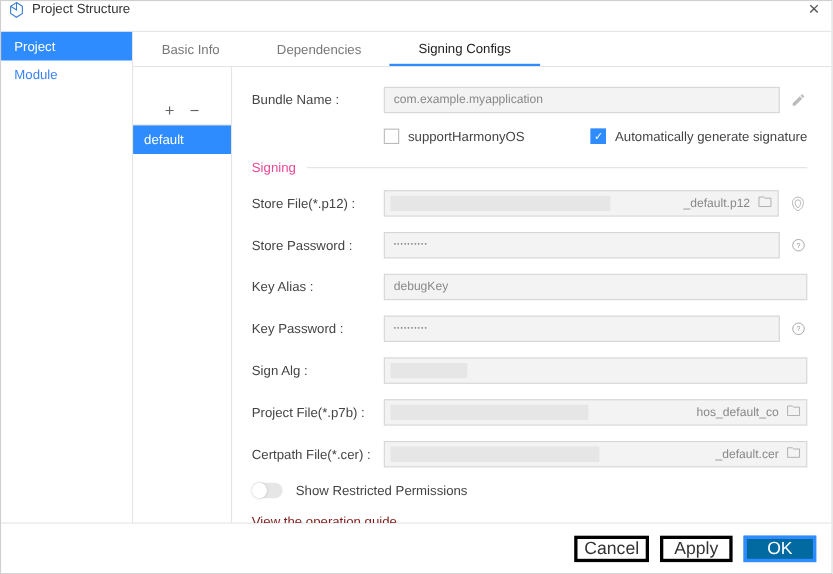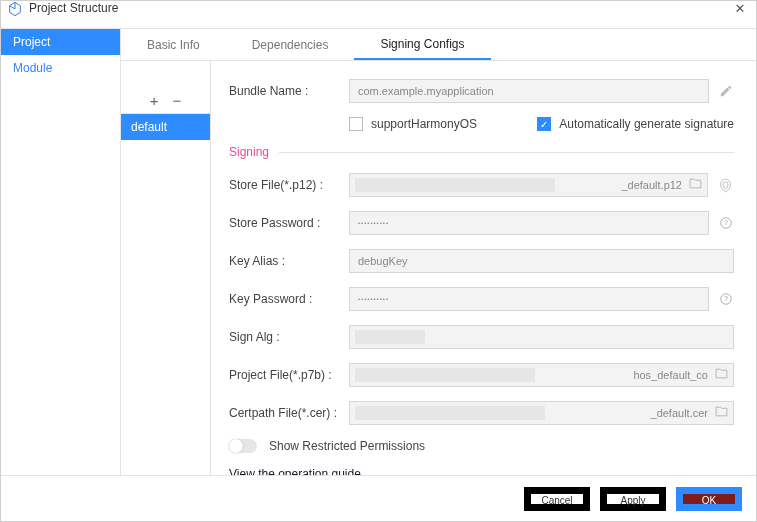--- a/index.html
+++ b/index.html
@@ -35,24 +35,24 @@
   .fake-check { width: 14px; height: 14px; border: 1px solid #bbb; display: inline-flex; align-items: center; justify-content: center; font-size: 10px; color: #fff; }
   .fake-check.checked { background: #2f8cff; border-color: #2f8cff; }
   .section-title { display: flex; align-items: center; margin: 8px 0 14px 0; color: #ec4899; }
   .section-title .line { flex: 1; height: 1px; background: #e2e2e2; margin-left: 10px; }
   .file-input-wrap { position: relative; flex: 1; }
   .file-suffix { position: absolute; right: 26px; top: 0; height: 24px; display: flex; align-items: center; font-size: 11px; color: #888; }
   .folder-icon { position: absolute; right: 6px; top: 4px; color: #aaa; }
   .blurred-bar { position: absolute; left: 6px; top: 5px; height: 14px; background: #e6e6e6; border-radius: 1px; }
   .toggle { width: 28px; height: 14px; border-radius: 8px; background: #e6e6e6; position: relative; }
   .toggle .knob { width: 14px; height: 14px; border-radius: 50%; background: #fff; position: absolute; left: 0; top: 0; box-shadow: 0 0 2px rgba(0,0,0,.25); }
-  .link { color: #0f172a; cursor: pointer; }
+  .link { color: #7f1d1d; cursor: pointer; }
   .footer { height: 46px; border-top: 1px solid #e4e4e4; display: flex; align-items: center; justify-content: flex-end; gap: 10px; padding: 0 14px; }
-  .btn { min-width: 66px; height: 24px; border: 7px solid #000000; background: #fff; font-size: 10px; color: #333; cursor: pointer; }
-  .btn.primary { background: #7f1d1d; border-color: #2f8cff; color: #fff; }
+  .btn { min-width: 66px; height: 24px; border: 3px solid #000000; background: #fff; font-size: 16px; color: #333; cursor: pointer; }
+  .btn.primary { background: #0369a1; border-color: #2f8cff; color: #fff; }
 </style>
 </head>
 <body>
 
 <div class="window">
 
   <div class="titlebar">
     <svg class="logo" viewBox="0 0 24 24">
       <path d="M12 2 L20 7 L20 17 L12 22 L4 17 L4 7 Z" fill="none" stroke="#3a7fd5" stroke-width="1.5"></path>
       <path d="M12 2 L12 12 L4 7" fill="none" stroke="#3a7fd5" stroke-width="1.5"></path>

